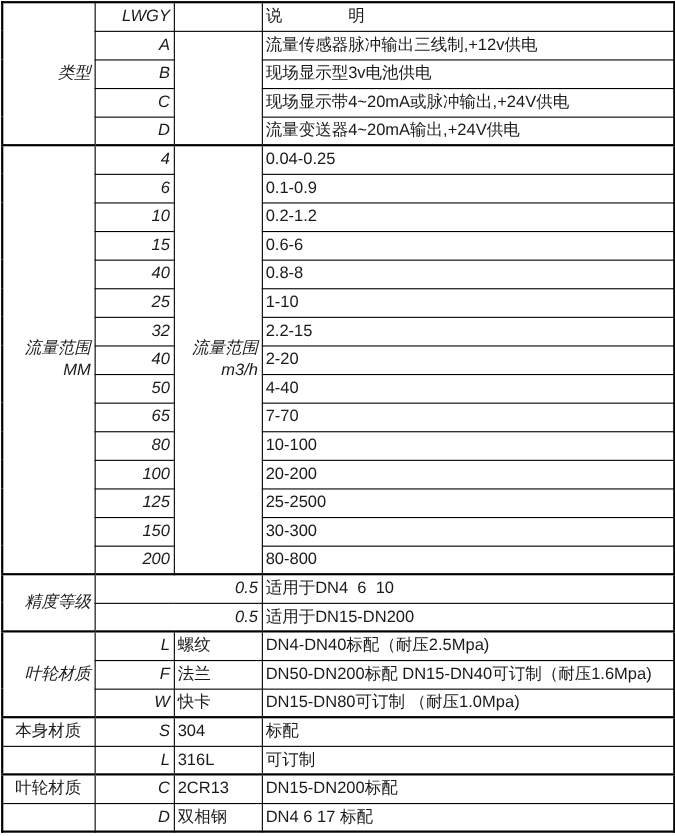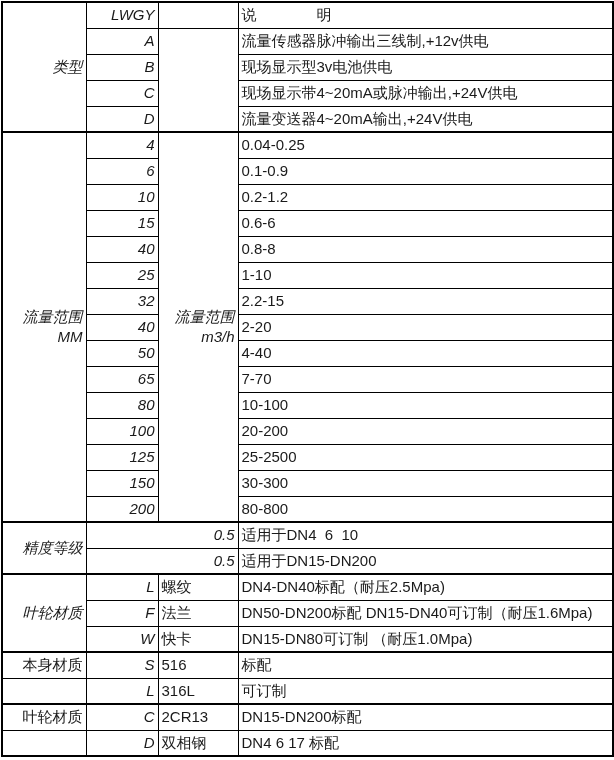--- a/index.html
+++ b/index.html
@@ -32,21 +32,21 @@
     height: 26px;
     padding: 1px 3px;
     font-size: 15px;
     line-height: 1.35;
     color: #1a1a1a;
     vertical-align: middle;
     white-space: pre-wrap;
     overflow: hidden;
   }
   td.c { text-align: right; font-style: italic; }
-  td.l { text-align: right; padding-left: 2px; }
+  td.l { text-align: center; padding-left: 2px; }
   tr.sec td { border-top: 2px solid #000; }
 </style>
 </head>
 <body>
 
 <div class="page">
   <table class="spec">
     <colgroup>
         <col class="c1">
         <col class="c2">
@@ -175,21 +175,21 @@
         <td class="c">W</td>
         <td>快卡</td>
         <td>DN15-DN80可订制 （耐压1.0Mpa)</td>
       </tr>
     </tbody>
 
     <tbody>
       <tr class="sec">
         <td class="l">本身材质</td>
         <td class="c">S</td>
-        <td>516</td>
+        <td>304</td>
         <td>标配</td>
       </tr>
       <tr>
         <td></td>
         <td class="c">L</td>
         <td>316L</td>
         <td>可订制</td>
       </tr>
     </tbody>
 

